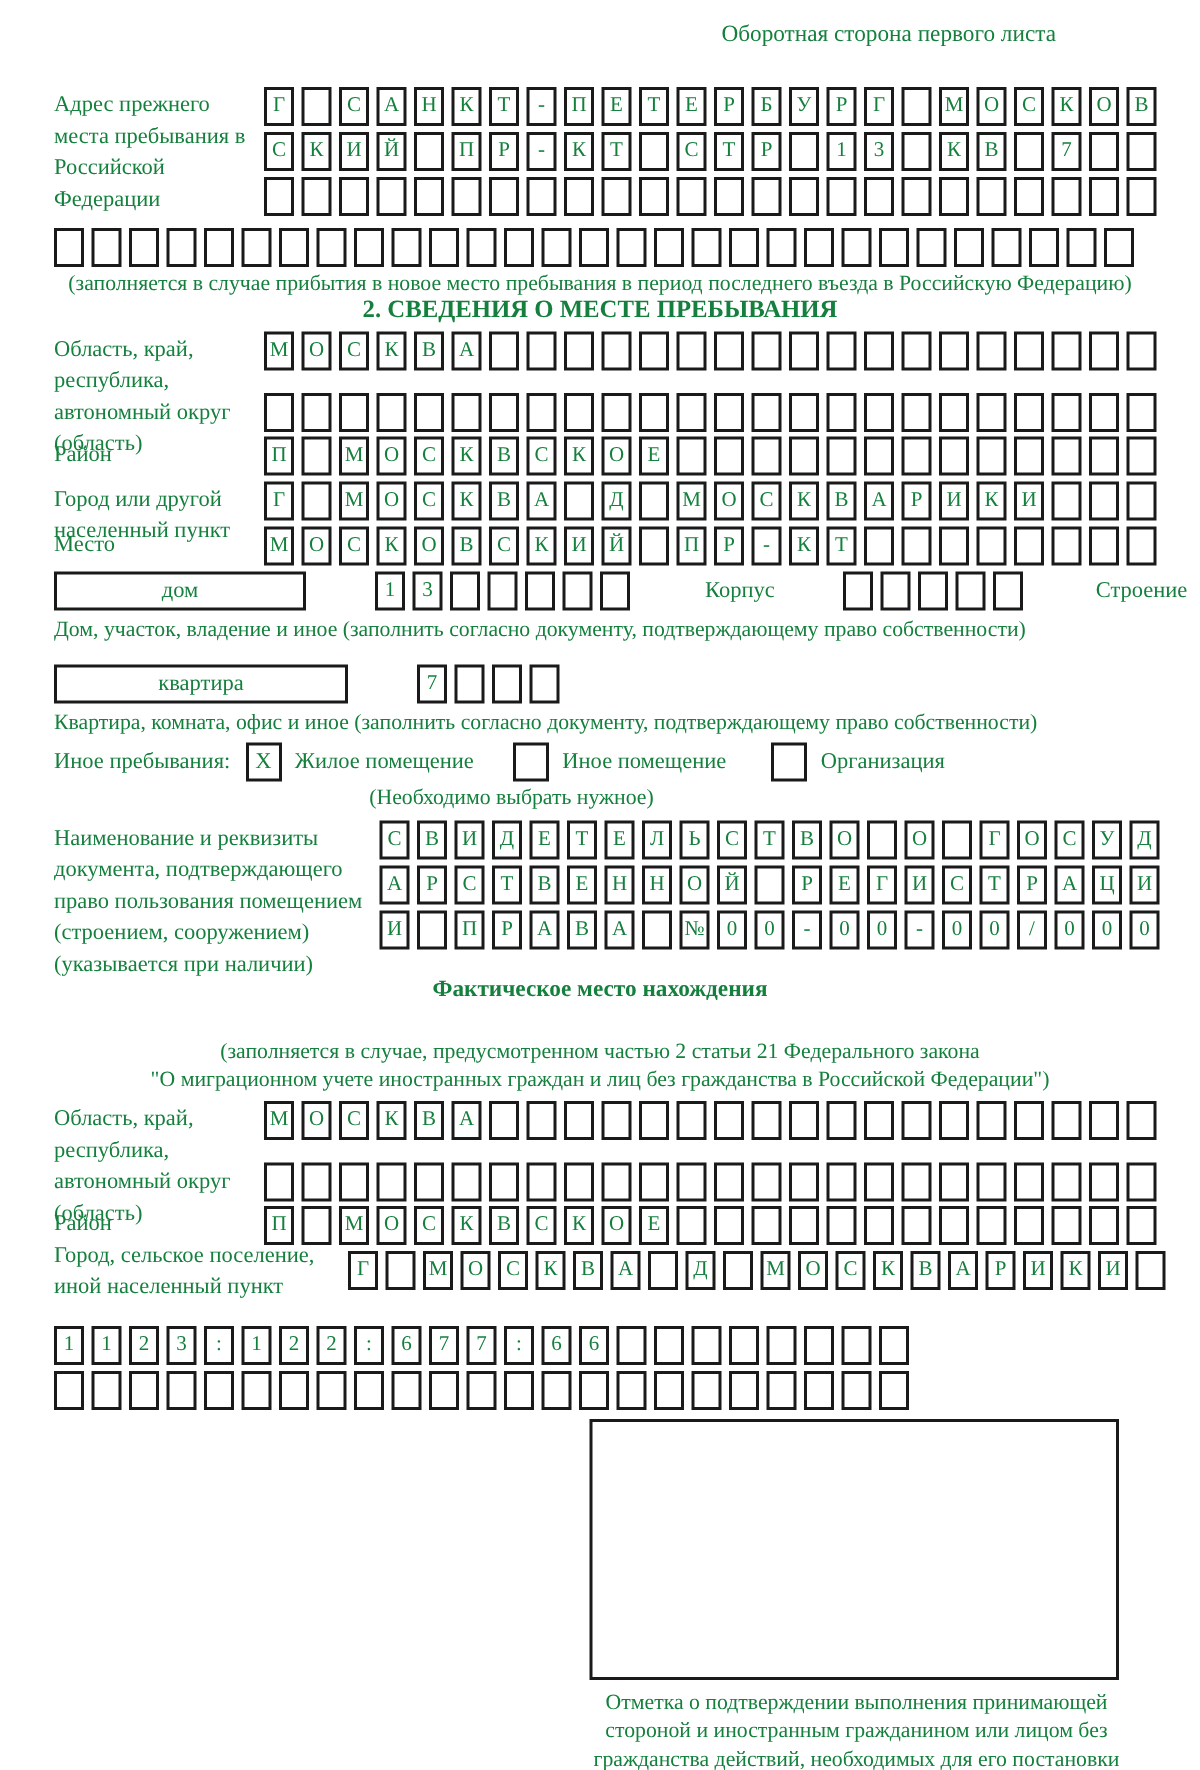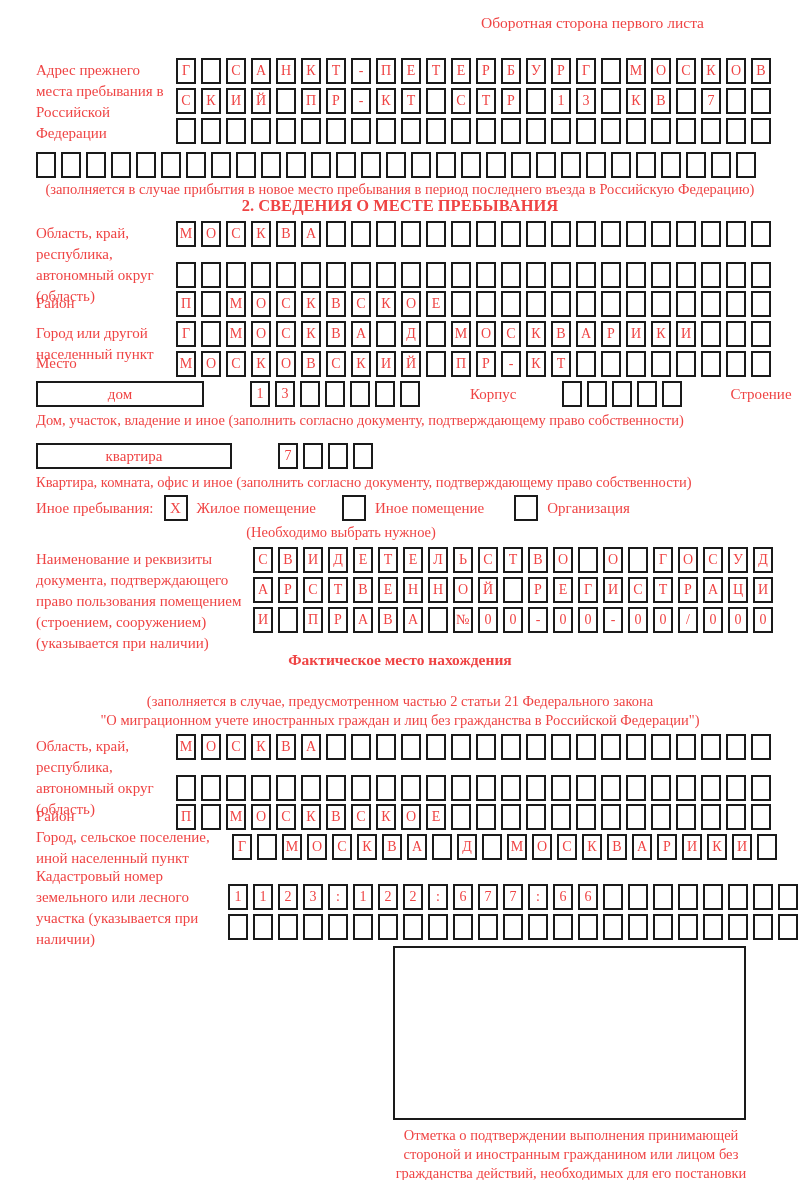--- a/index.html
+++ b/index.html
@@ -1,16 +1,16 @@
 <!DOCTYPE html>
 <html><head>
 <meta charset="utf-8">
 <style>
   html,body{margin:0;padding:0;background:#fff;}
-  .page{position:relative;width:800px;height:1180px;background:#fff;color:#ef4444;
+  .page{position:relative;width:800px;height:1180px;background:#fff;color:#15803d;
         font-family:"Liberation Serif","DejaVu Serif",serif;font-size:15px;overflow:hidden;}
   .content{padding:0 36px 0 36px;}
   .top-note{margin-top:14px;height:20px;text-align:right;padding-right:60px;font-size:15.5px;}
   .field{display:flex;align-items:flex-start;overflow:visible;}
   .flabel{flex:none;line-height:21px;padding-top:2px;}
   .w140{width:140px;}
   .w217{width:217px;}
   .w196{width:196px;}
   .w192{width:192px;}
   .fboxes{display:flex;flex-direction:column;gap:4px;}
@@ -577,21 +577,20 @@
           <span class="cell">А</span>
           <span class="cell">Р</span>
           <span class="cell">И</span>
           <span class="cell">К</span>
           <span class="cell">И</span>
           <span class="cell"></span>
         </div>
     </div>
 
     <div class="field cad-field">
-      <div class="flabel w192">Кадастровый номер земельного или лесного участка (указывается при наличии)</div>
       <div class="fboxes cad-rows">
         <div class="boxrow">
             <span class="cell">1</span>
             <span class="cell">1</span>
             <span class="cell">2</span>
             <span class="cell">3</span>
             <span class="cell">:</span>
             <span class="cell">1</span>
             <span class="cell">2</span>
             <span class="cell">2</span>

